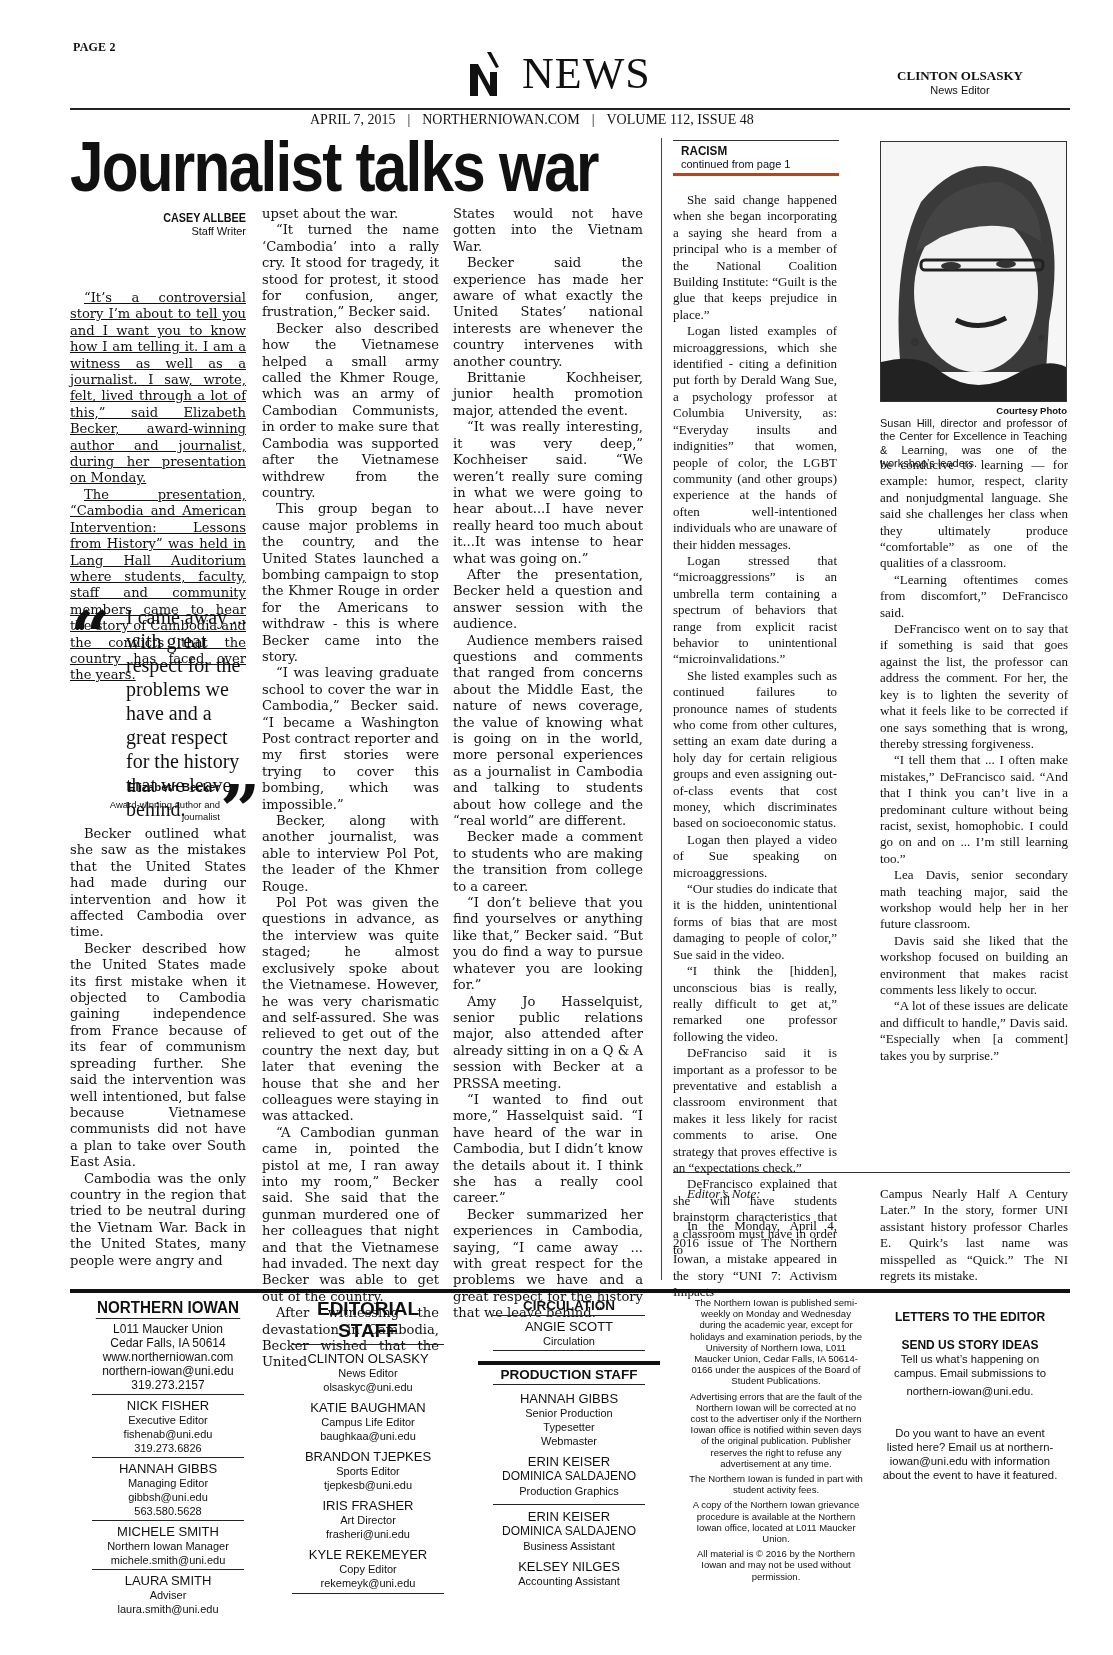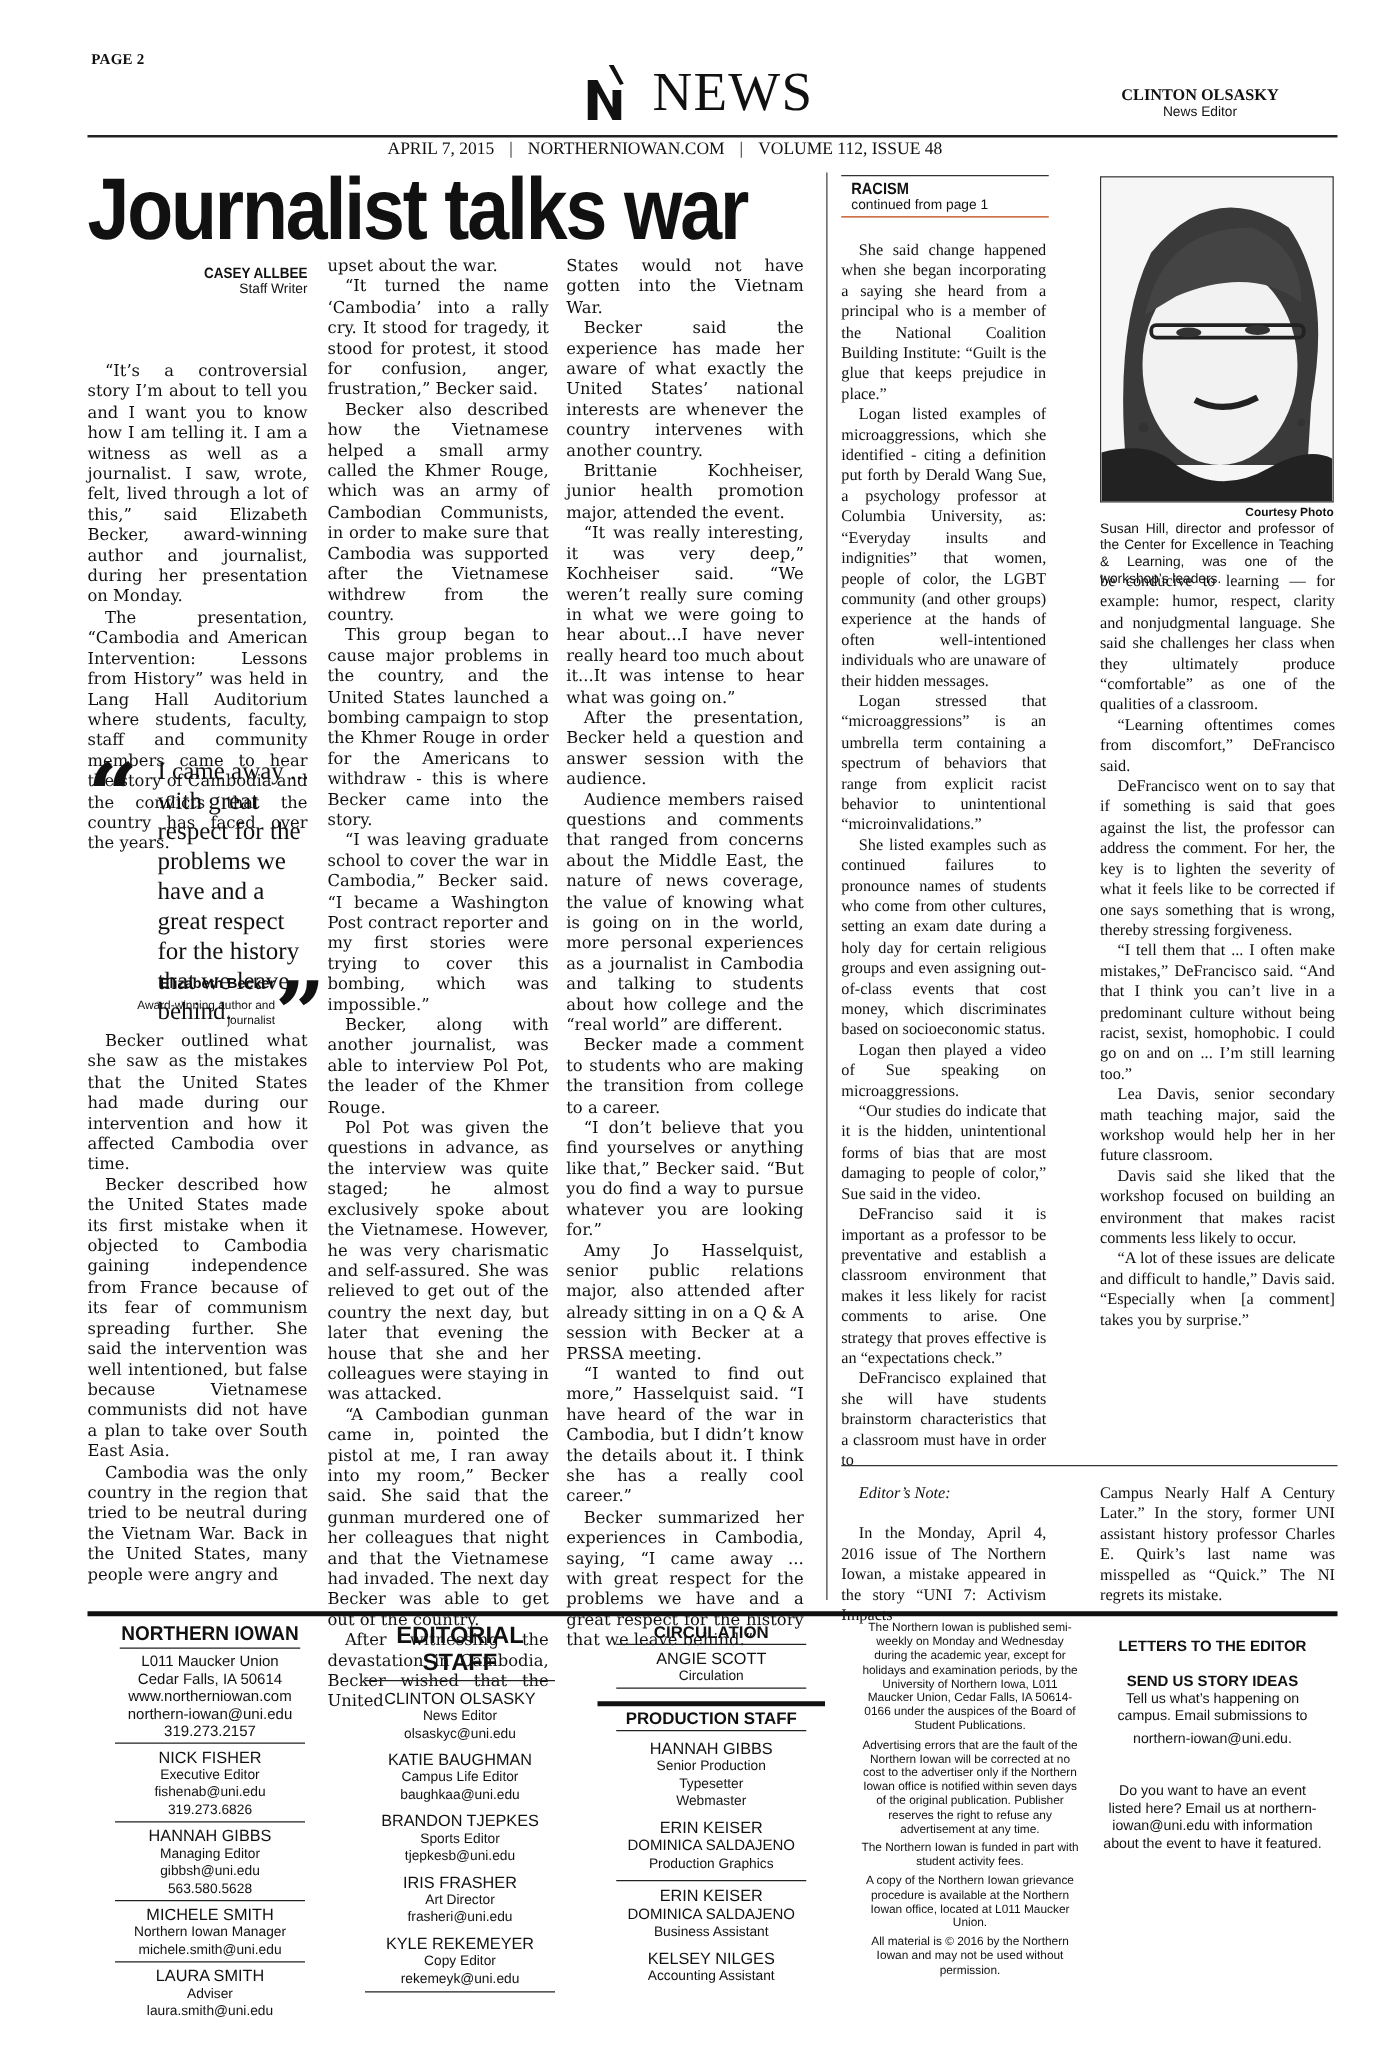--- a/index.html
+++ b/index.html
@@ -13,38 +13,38 @@
   .editor-box .name { font-size:13px; font-weight:bold; font-family:"Liberation Serif", serif; }
   .editor-box .role { font-size:11px; font-family:"Liberation Sans", sans-serif; }
   .top-rule { left:70px; top:108px; width:1000px; height:2px; background:#222; }
   .dateline { left:310px; top:112px; width:550px; font-size:14px; white-space:nowrap; }
   .dateline .sep { margin:0 12px; }
   .headline { left:70px; top:128px; font-family:"Liberation Sans", sans-serif; font-weight:bold; font-size:70px; line-height:78px; letter-spacing:-2px; transform:scaleX(0.86); transform-origin:left top; white-space:nowrap; }
   .vrule { left:661px; top:138px; width:1px; height:1142px; background:#444; }
 
   .col { position:absolute; font-size:13.1px; line-height:16.4px; text-align:justify; font-family:"DejaVu Serif", serif; }
   .col p { margin:0; text-indent:14px; }
-  .col1 { left:70px; top:290px; width:176px; }
+  .col1 { left:70px; top:290px; width:176px;text-decoration:underline; }
   .col2 { left:262px; top:206px; width:177px; }
   .col3 { left:453px; top:206px; width:190px; }
 
   .byline { left:70px; top:211px; width:176px; text-align:right; font-family:"Liberation Sans", sans-serif; }
   .byline .name { font-weight:bold; font-size:12px; transform:scaleX(0.9); transform-origin:right; display:block; }
   .byline .role { font-size:11px; display:block; }
 
   .pullquote { left:70px; top:605px; width:180px; font-family:"Liberation Serif", serif; font-size:20px; line-height:24px; }
   .pullquote .q-open { position:absolute; left:0; top:2px; font-size:70px; line-height:60px; font-weight:bold; font-family:"DejaVu Serif", serif; }
   .pullquote .q-text1 { padding-left:56px; display:block; }
   .pullquote .attr { position:absolute; top:170px; left:0; width:150px; text-align:right; font-family:"Liberation Sans", sans-serif; }
   .pullquote .attr .n { font-weight:bold; font-size:11.5px; display:block; }
   .pullquote .attr .r { font-size:9.5px; display:block; line-height:12px; }
   .pullquote .q-close { position:absolute; left:150px; top:176px; font-size:70px; line-height:60px; font-weight:bold; font-family:"DejaVu Serif", serif; }
   .col1b { left:70px; top:826px; width:176px; }
 
-  .cont-box { left:673px; top:140px; width:158px; border-top:1px solid #333; border-bottom:1px solid #c2410c; padding:2px 0 3px 8px; font-family:"Liberation Sans", sans-serif; }
+  .cont-box { left:673px; top:140px; width:158px; border-top:1px solid #333; border-bottom:3px solid #c2410c; padding:2px 0 3px 8px; font-family:"Liberation Sans", sans-serif; }
   .cont-box .kicker { font-weight:bold; font-size:13px; transform:scaleX(0.9); transform-origin:left; display:block; }
   .cont-box .sub { font-size:11px; display:block; }
   .col4 { position:absolute; left:673px; top:192px; width:164px; font-family:"Liberation Serif", serif; font-size:13px; line-height:16.4px; text-align:justify; }
   .col4 p { margin:0; text-indent:14px; }
   .col5 { position:absolute; left:880px; top:457px; width:188px; font-family:"Liberation Serif", serif; font-size:13px; line-height:16.4px; text-align:justify; }
   .col5 p { margin:0; text-indent:14px; }
 
   .photo { left:880px; top:141px; width:185px; height:259px; border:1px solid #333; overflow:hidden; background:#f4f4f4; }
   .credit { left:880px; top:405px; width:187px; text-align:right; font-family:"Liberation Sans", sans-serif; font-weight:bold; font-size:9.5px; }
   .caption { left:880px; top:417px; width:187px; font-family:"Liberation Sans", sans-serif; font-size:11px; line-height:13.3px; text-align:justify; }
@@ -160,20 +160,21 @@
   <span class="sub">continued from page 1</span>
 </div>
 
 <div class="col4">
   <p>She said change happened when she began incorporating a saying she heard from a principal who is a member of the National Coalition Building Institute: “Guilt is the glue that keeps prejudice in place.”</p>
   <p>Logan listed examples of microaggressions, which she identified - citing a definition put forth by Derald Wang Sue, a psychology professor at Columbia University, as: “Everyday insults and indignities” that women, people of color, the LGBT community (and other groups) experience at the hands of often well-intentioned individuals who are unaware of their hidden messages.</p>
   <p>Logan stressed that “microaggressions” is an umbrella term containing a spectrum of behaviors that range from explicit racist behavior to unintentional “microinvalidations.”</p>
   <p>She listed examples such as continued failures to pronounce names of students who come from other cultures, setting an exam date during a holy day for certain religious groups and even assigning out-of-class events that cost money, which discriminates based on socioeconomic status.</p>
   <p>Logan then played a video of Sue speaking on microaggressions.</p>
   <p>“Our studies do indicate that it is the hidden, unintentional forms of bias that are most damaging to people of color,” Sue said in the video.</p>
+  <p>“I think the [hidden], unconscious bias is really, really difficult to get at,” remarked one professor following the video.</p>
   <p>DeFranciso said it is important as a professor to be preventative and establish a classroom environment that makes it less likely for racist comments to arise. One strategy that proves effective is an “expectations check.”</p>
   <p>DeFrancisco explained that she will have students brainstorm characteristics that a classroom must have in order to</p>
 </div>
 
 <div class="abs photo">
   <svg width="185" height="259" viewBox="0 0 185 259">
     <rect width="185" height="259" fill="#f6f6f6"></rect>
     <path d="M20,230 Q10,120 40,60 Q90,0 150,40 Q185,90 168,180 L165,230 Z" fill="#3a3a3a"></path>
     <ellipse cx="95" cy="150" rx="62" ry="80" fill="#f2f2f2"></ellipse>
     <path d="M35,110 Q50,40 120,40 Q160,55 160,100 Q120,70 60,95 Z" fill="#444"></path>

